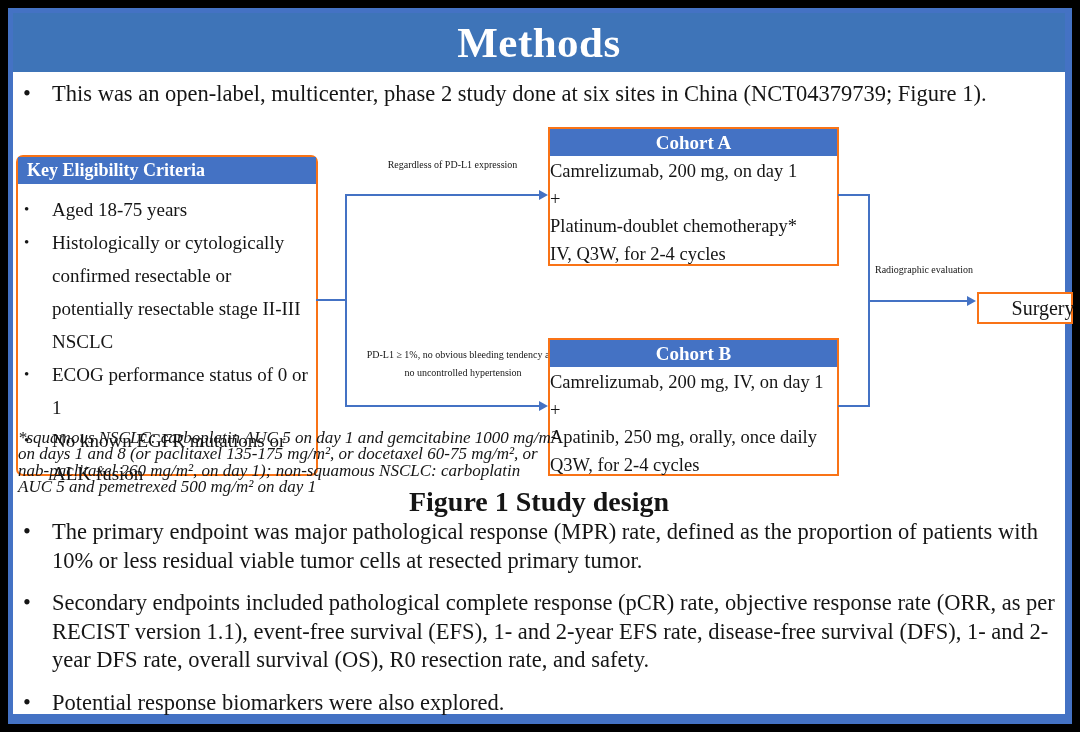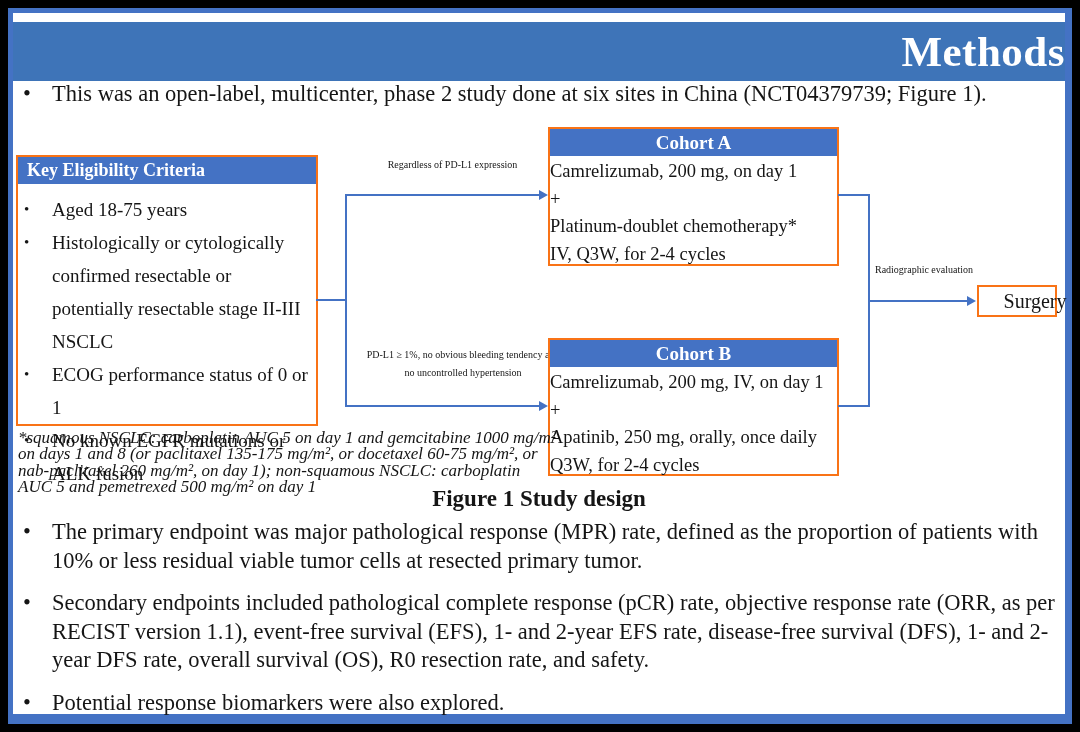--- a/index.html
+++ b/index.html
@@ -1,49 +1,49 @@
 <!DOCTYPE html>
 <html><head>
 <meta charset="utf-8">
 <style>
   html,body{margin:0;padding:0;background:#000;}
   body{width:1080px;height:732px;position:relative;overflow:hidden;
        font-family:"Liberation Serif","DejaVu Serif",serif;color:#151515;}
   .slide{position:absolute;left:8px;top:8px;right:8px;bottom:8px;
          background:#fff;border:5px solid #4472C4;border-right-width:7px;
          border-bottom-width:10px;}
-  .titlebar{position:absolute;left:0;top:9px;right:0;height:59px;background:#3E74B8;
-            display:flex;align-items:center;justify-content:flex-end;}
+  .titlebar{position:absolute;left:0;top:0;right:0;height:59px;background:#3E74B8;
+            display:flex;align-items:center;justify-content:center;}
   .title{color:#fff;font-size:43px;font-weight:bold;letter-spacing:.5px;}
   .bullet-row{display:flex;align-items:flex-start;}
   .bullet-mark{flex:0 0 14px;margin-right:15px;line-height:inherit;}
   .intro{position:absolute;left:10px;top:66px;width:1036px;font-size:22.5px;line-height:29px;}
   
   .dbox{position:absolute;border:2px solid #f97316;background:#fff;box-sizing:border-box;}
   .dbox-header{background:#4472C4;color:#fff;font-weight:bold;}
-  .elig{left:3px;top:142px;width:302px;height:271px;}
+  .elig{left:3px;top:142px;width:302px;height:321px;border-radius:7px;}
   .elig .dbox-header{font-size:18px;padding:3px 9px;height:21px;}
   .elig-list{margin:9px 4px 0 6px;padding:0;list-style:none;font-size:19px;}
   .elig-list li{display:flex;line-height:33px;}
   .elig-list .bullet-mark{flex:0 0 12px;margin-right:16px;font-size:15px;}
   .cohort{left:535px;width:291px;}
   .cohort-a{top:114px;height:139px;}
   .cohort-b{top:325px;height:138px;}
   .cohort .dbox-header{font-size:19px;text-align:center;height:27px;line-height:27px;}
   .cohort-body{padding-top:2px;text-align:left;font-size:18.5px;}
   .cohort-body div{line-height:27.5px;white-space:nowrap;}
-  .surgery{left:964px;top:272px;width:80px;height:32px;display:flex;
+  .surgery{left:964px;top:279px;width:96px;height:32px;display:flex;
            align-items:center;justify-content:center;font-size:20px;padding-left:36px;}
   .flabel{position:absolute;text-align:center;font-size:10px;line-height:17.5px;}
   .lbl-top{left:362px;top:143px;width:155px;}
   .lbl-bottom{left:352px;top:333px;width:196px;}
   .lbl-radio{left:858px;top:248px;width:106px;font-size:10px;}
   .footnote{position:absolute;left:5px;top:417px;width:538px;font-size:17px;line-height:16.4px;font-style:italic;}
   .caption{position:absolute;left:0;right:0;top:473px;text-align:center;
-           font-weight:bold;font-size:23px;}
+           font-weight:bold;font-size:28px;}
   
   .cline{position:absolute;background:#4472C4;}
   .arrowhead{position:absolute;width:0;height:0;border-top:5px solid transparent;
              border-bottom:5px solid transparent;border-left:9px solid #4472C4;}
   
   .bullets{position:absolute;left:10px;top:505px;width:1036px;}
   .bullets .bullet-row{font-size:22.5px;line-height:28.5px;margin-bottom:14px;}
 </style>
 </head>
 <body>

